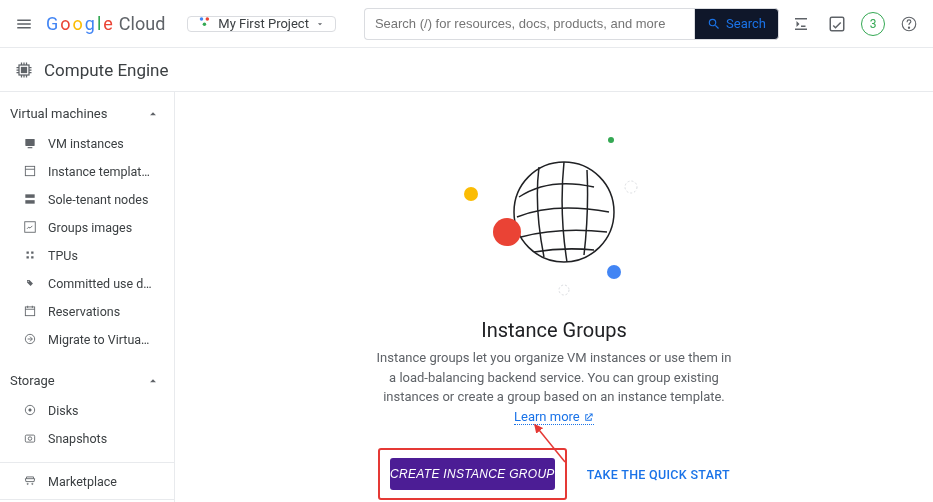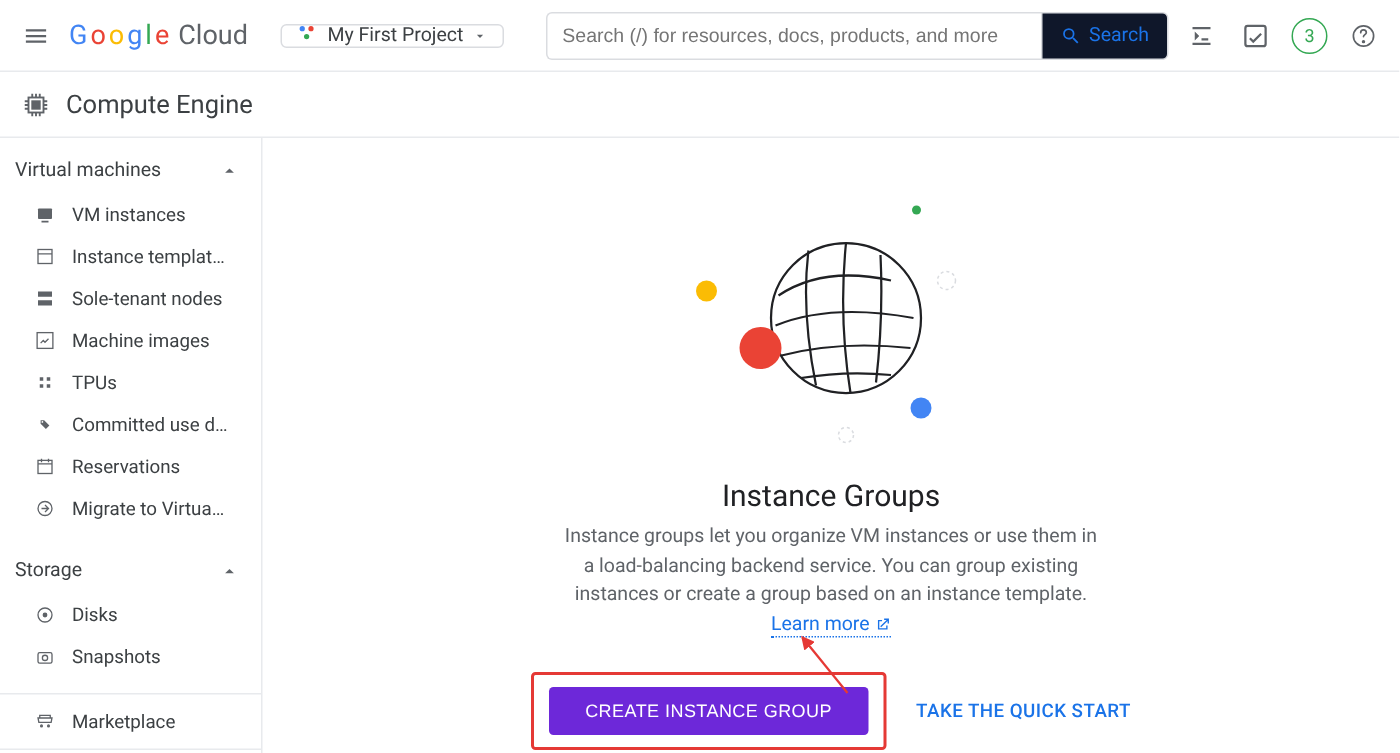--- a/index.html
+++ b/index.html
@@ -36,21 +36,21 @@
   .nav-icon { width:16px; height:16px; display:flex; align-items:center; justify-content:center; color:#5f6368; flex-shrink:0;}
   .nav-label { overflow:hidden; text-overflow:ellipsis; }
   
   
   .main { flex:1; display:flex; flex-direction:column; align-items:center; padding-top:40px; }
   .hero-art { width:190px; height:170px; position:relative; }
   .hero-title { font-size:20px; color:#202124; margin-top:16px; }
   .hero-desc { font-size:13px; color:#5f6368; max-width:360px; text-align:center; line-height:1.5; margin-top:6px;}
   .learn-link { color:#1a73e8; border-bottom:1px dotted #1a73e8; cursor:pointer;}
   .cta-row { display:flex; align-items:center; gap:20px; margin-top:22px;}
-  .primary-btn { background:#6d28d9; color:#fff; border:none; border-radius:3px; padding:9px 24px; font-size:12px; font-weight:500; letter-spacing:.3px; cursor:pointer;}
+  .primary-btn { background:#4c1d95; color:#fff; border:none; border-radius:3px; padding:9px 0; font-size:12px; font-weight:500; letter-spacing:.3px; cursor:pointer;font-style:italic;}
   .secondary-link { color:#1a73e8; font-size:12.5px; font-weight:500; letter-spacing:.3px; cursor:pointer; }
   .highlight-box { border:2px solid #e53935; border-radius:3px; padding:8px 10px; }
   
   
   .arrow { position:absolute; }
 </style>
 </head>
 <body>
 
 <div class="top-header">
@@ -163,21 +163,21 @@
           </span>
           <span class="nav-label">Sole-tenant nodes</span>
         </div>
       <div class="nav-item">
           <span class="nav-icon">
             <svg width="14" height="14" viewBox="0 0 24 24" fill="none" stroke="#5f6368" stroke-width="1.5">
               <rect x="3" y="3" width="18" height="18"></rect>
               <path d="M7 15l3-3 2 2 4-4"></path>
             </svg>
           </span>
-          <span class="nav-label">Machine images</span>
+          <span class="nav-label">Groups images</span>
         </div>
       <div class="nav-item">
           <span class="nav-icon">
             <svg width="14" height="14" viewBox="0 0 24 24" fill="#5f6368">
               <path d="M6 6h4v4H6zM14 6h4v4h-4zM6 14h4v4H6zM14 14h4v4h-4z"></path>
             </svg>
           </span>
           <span class="nav-label">TPUs</span>
         </div>
       <div class="nav-item">

